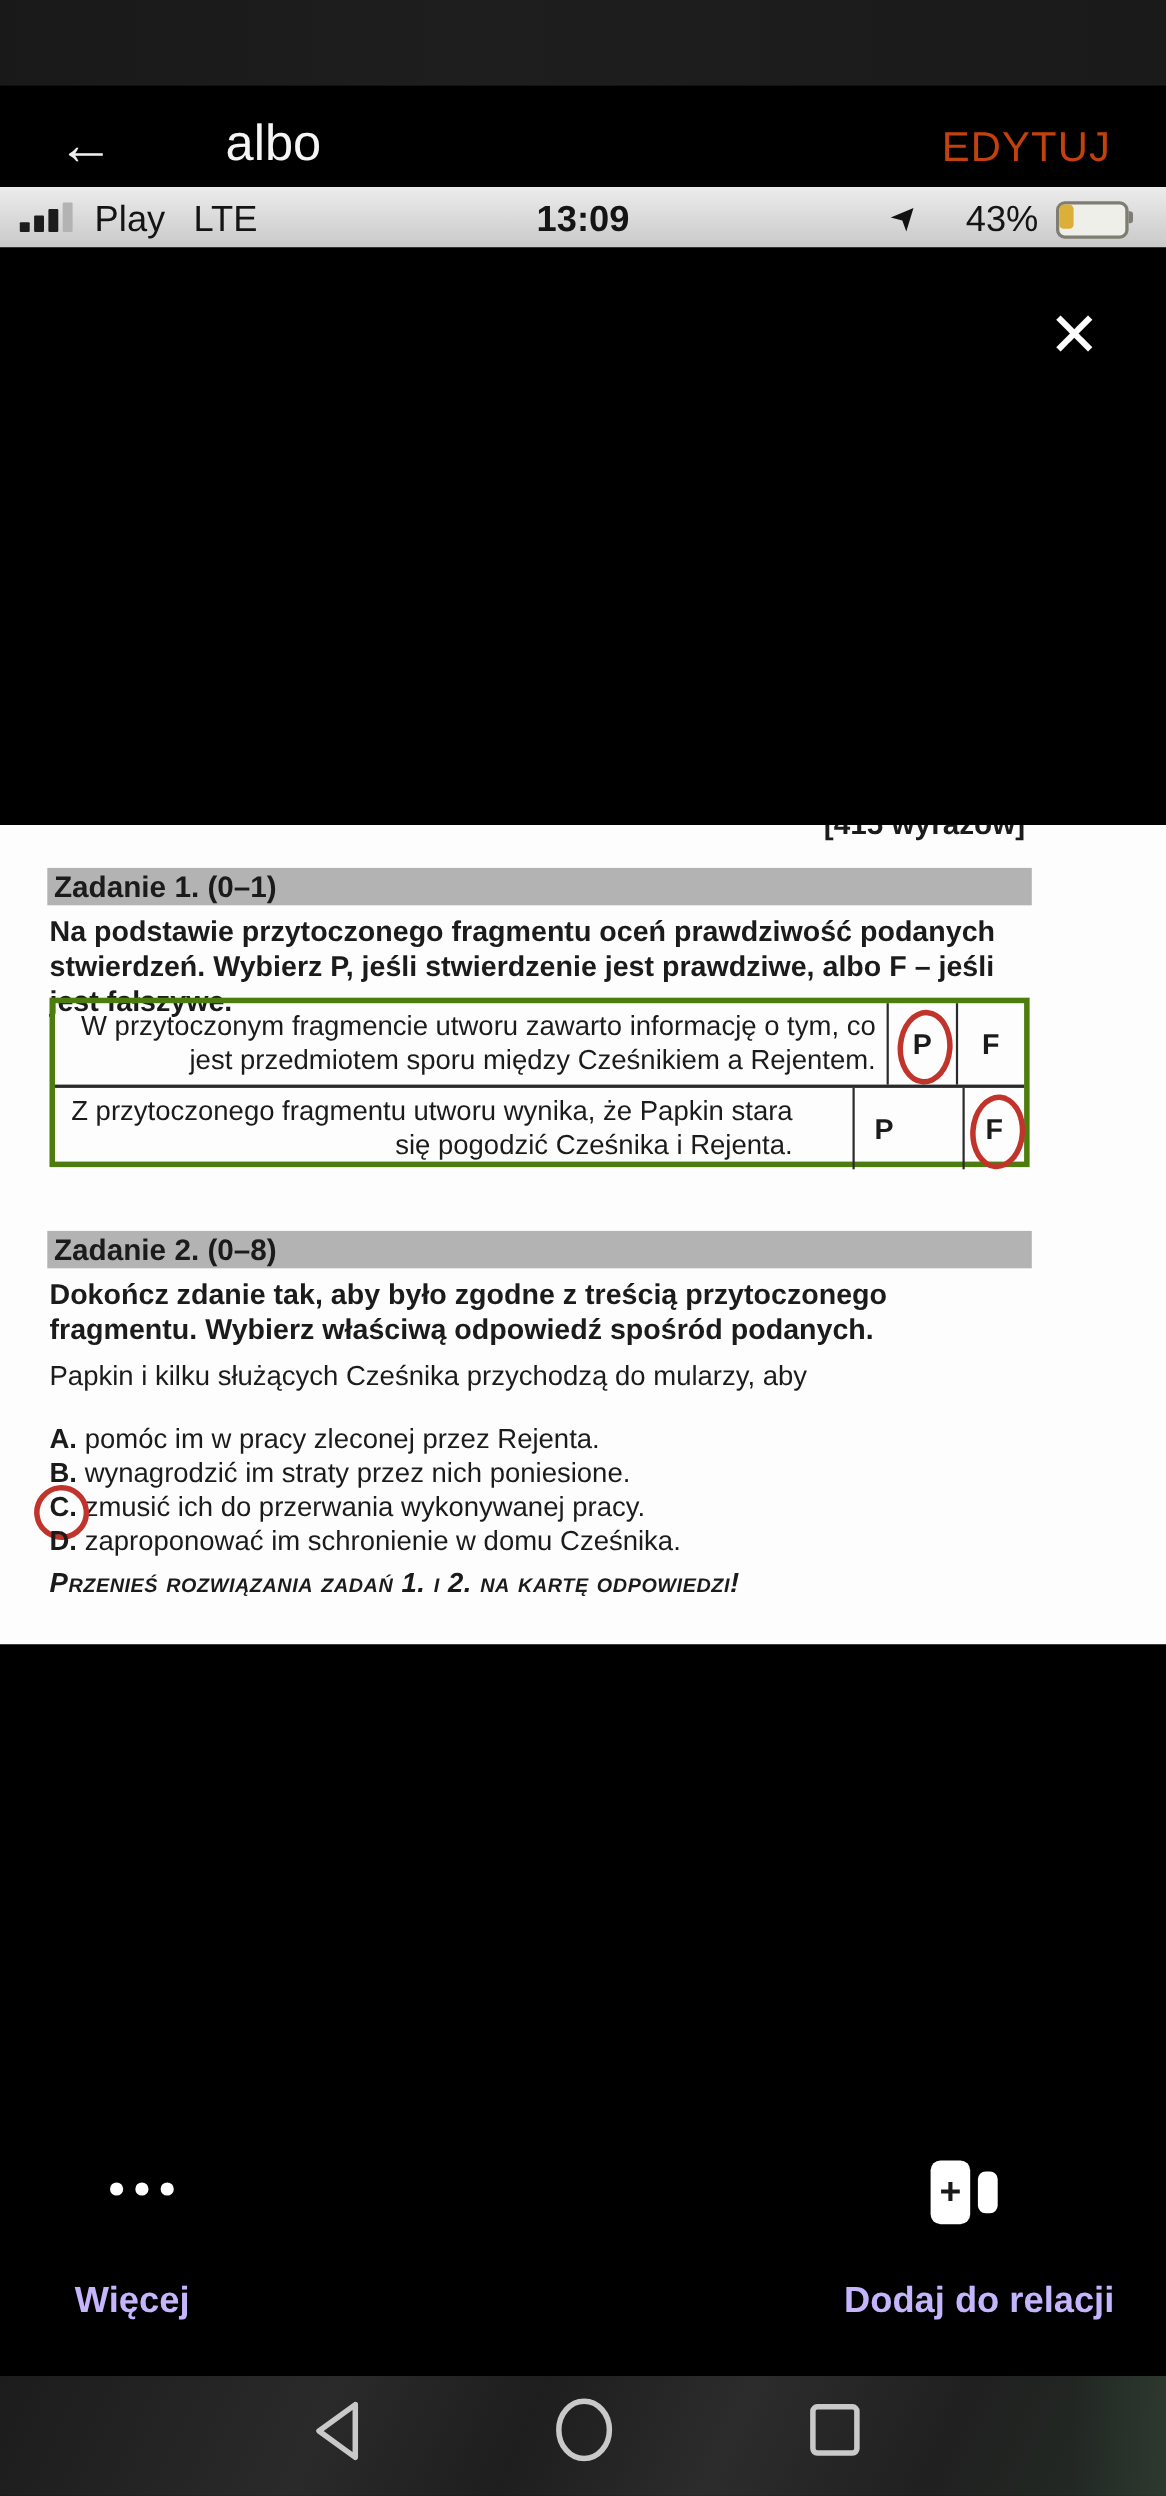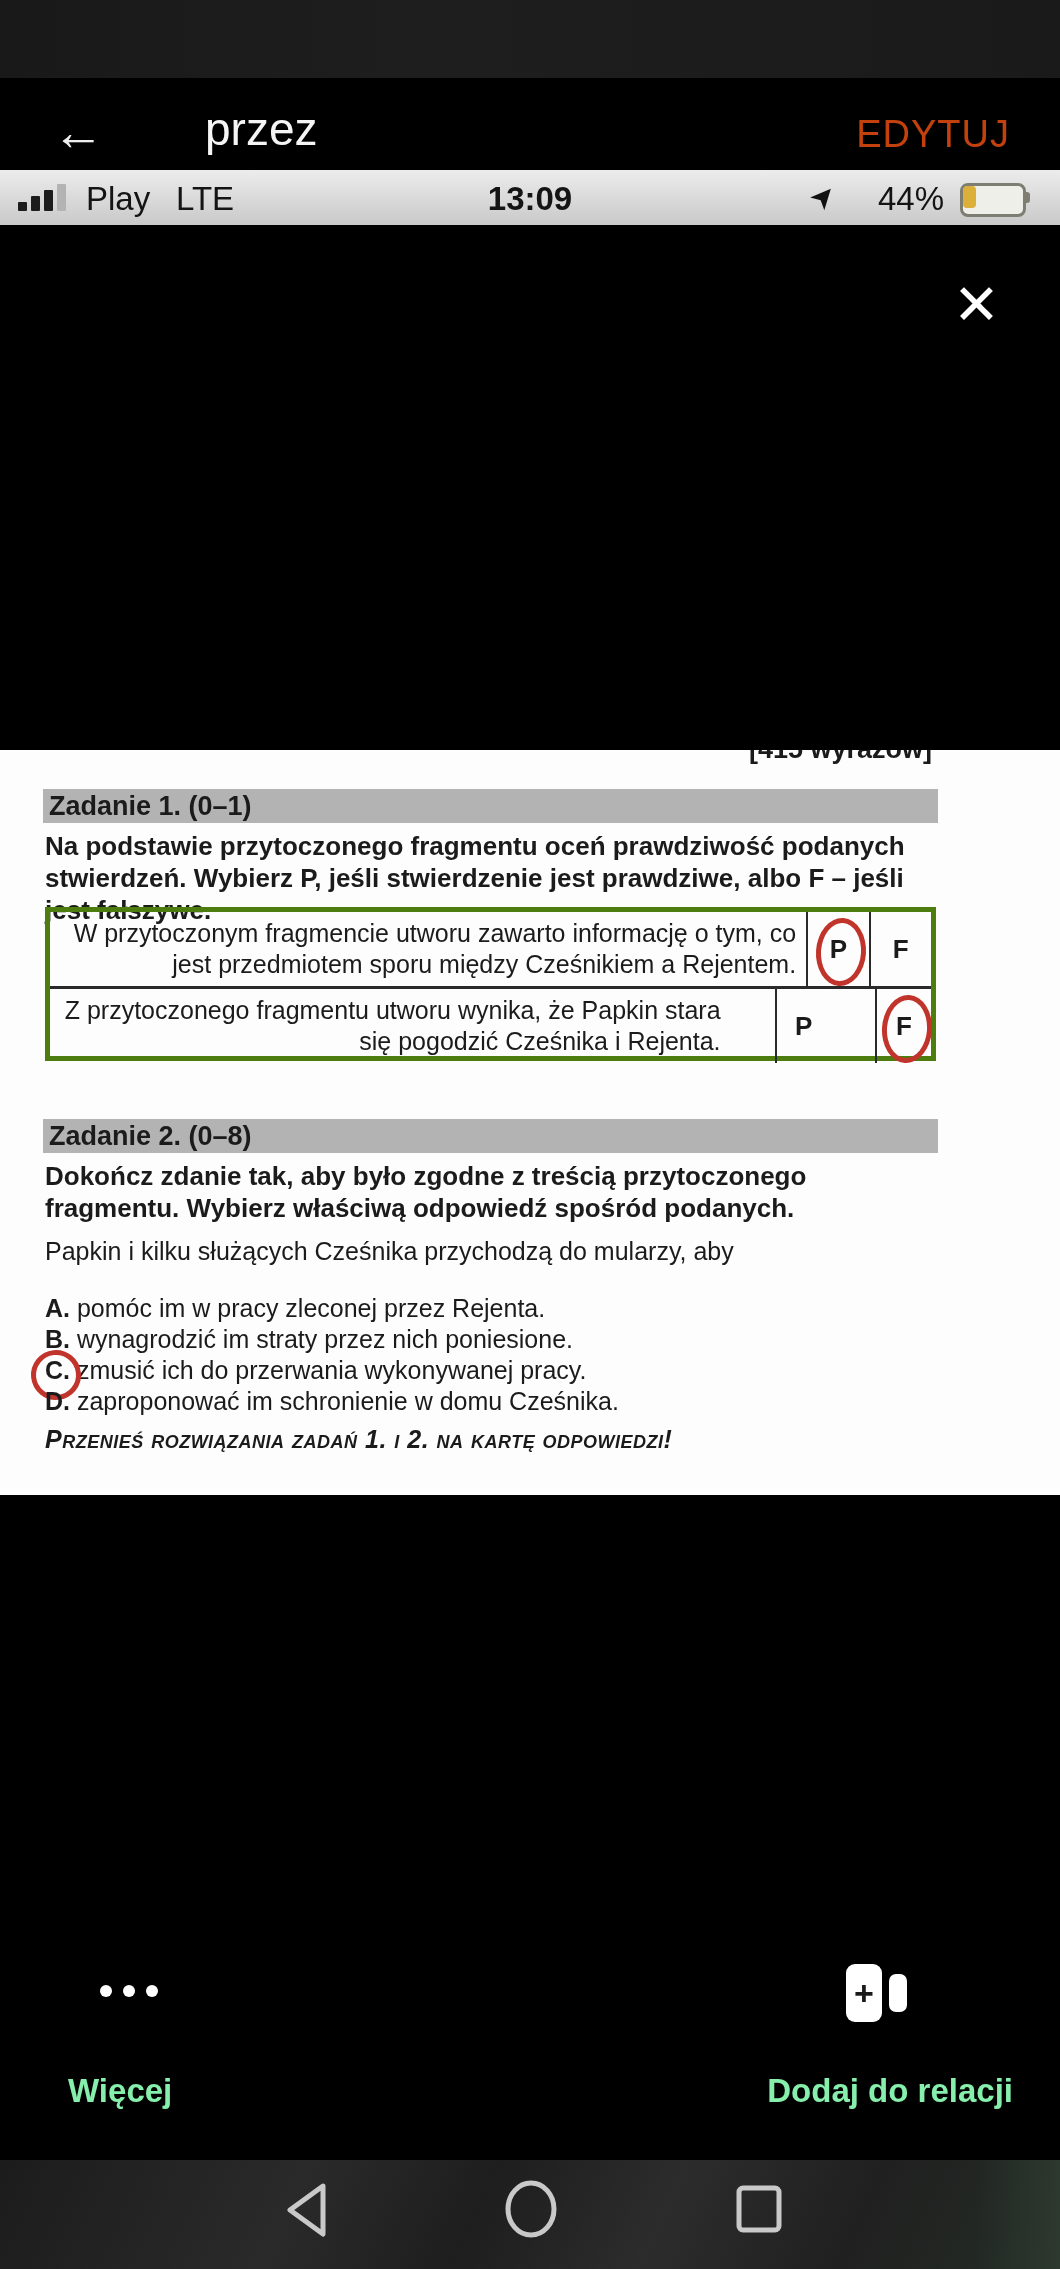--- a/index.html
+++ b/index.html
@@ -90,52 +90,52 @@
             border-radius:7px;}
 
   
   .url-bar{top:1995px;left:0;width:1060px;height:53px;
     background:linear-gradient(#d9d9d9,#cfcfcf);display:flex;align-items:center;
     justify-content:center;color:#1a1a1a;z-index:6;}
   .lock{width:22px;height:26px;margin-right:12px;position:relative;top:1px;}
   .url-text{font-size:31px;}
 
   
-  .action-bar{top:2048px;left:0;width:1060px;height:112px;background:#000;color:#86efac;}
+  .action-bar{top:2048px;left:0;width:1060px;height:112px;background:#000;color:#c4b5fd;}
   .more-btn{position:absolute;left:68px;top:24px;font-size:33px;font-weight:bold;}
   .add-story-btn{position:absolute;right:47px;top:24px;font-size:33px;font-weight:bold;}
 
   
   .nav-ic{position:absolute;}
 </style>
 </head>
 <body>
 
 <div class="screen">
 
   <div class="abs photo-top"></div>
 
   <div class="abs app-header">
     <div class="back-arrow">←</div>
-    <div class="story-title">przez</div>
+    <div class="story-title">albo</div>
     <div class="edit-btn">EDYTUJ</div>
   </div>
 
   <div class="abs status-bar">
     <div class="sig">
       <span class="b1"></span>
         <span class="b2"></span>
         <span class="b3"></span>
         <span class="b4"></span>
     </div>
     <div class="carrier">Play</div>
     <div class="network">LTE</div>
     <div class="clock">13:09</div>
     <div class="loc-arrow">➤</div>
-    <div class="batt-pct">44%</div>
+    <div class="batt-pct">43%</div>
     <div class="battery">
       <div class="batt-body"></div>
         <div class="batt-fill"></div>
         <div class="batt-cap"></div>
     </div>
   </div>
 
   <div class="abs story-black">
     <div class="close-x">✕</div>
   </div>

